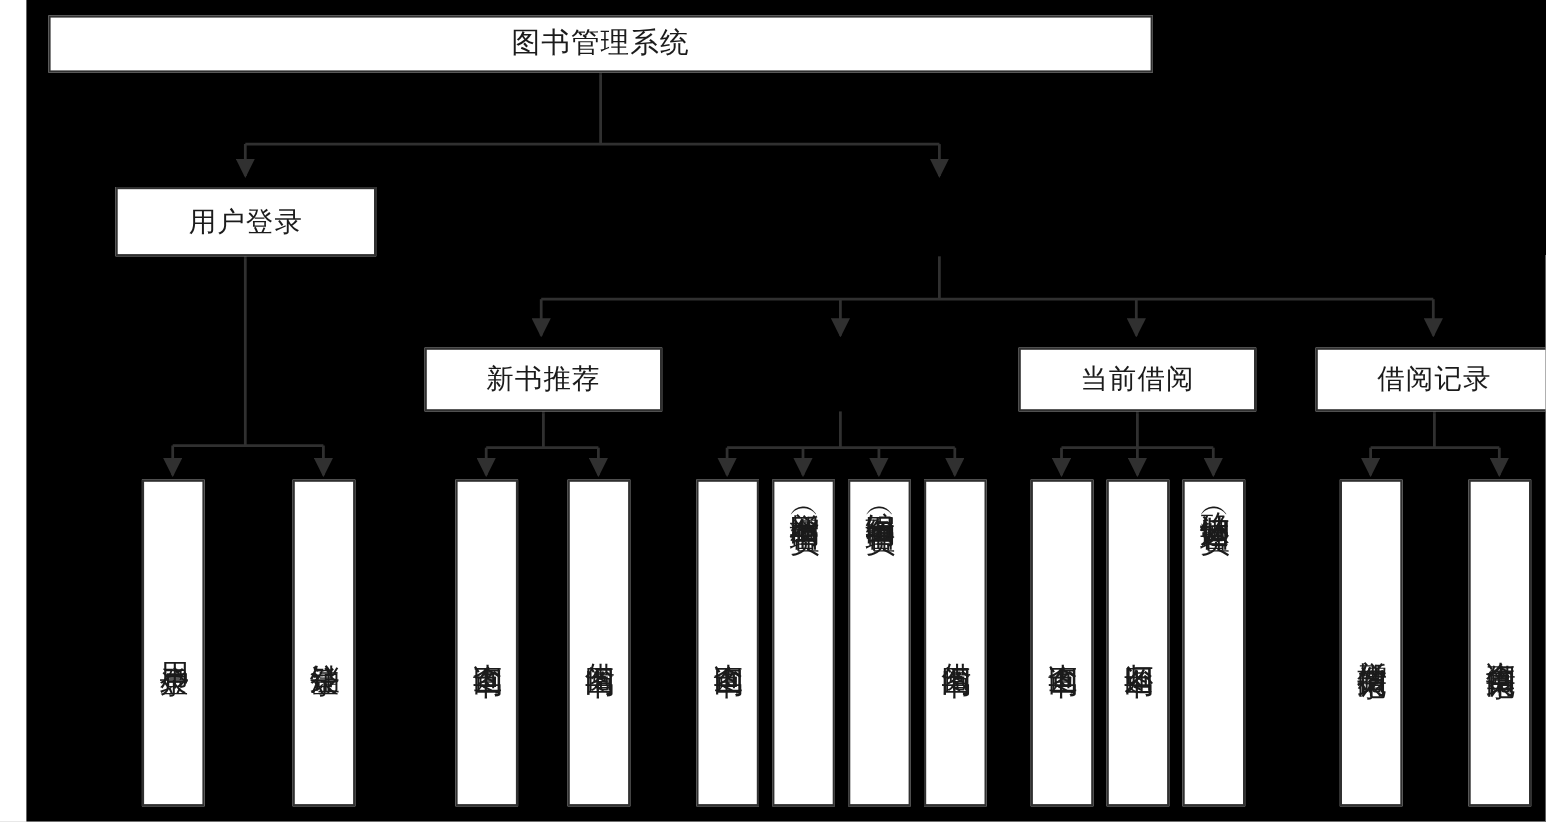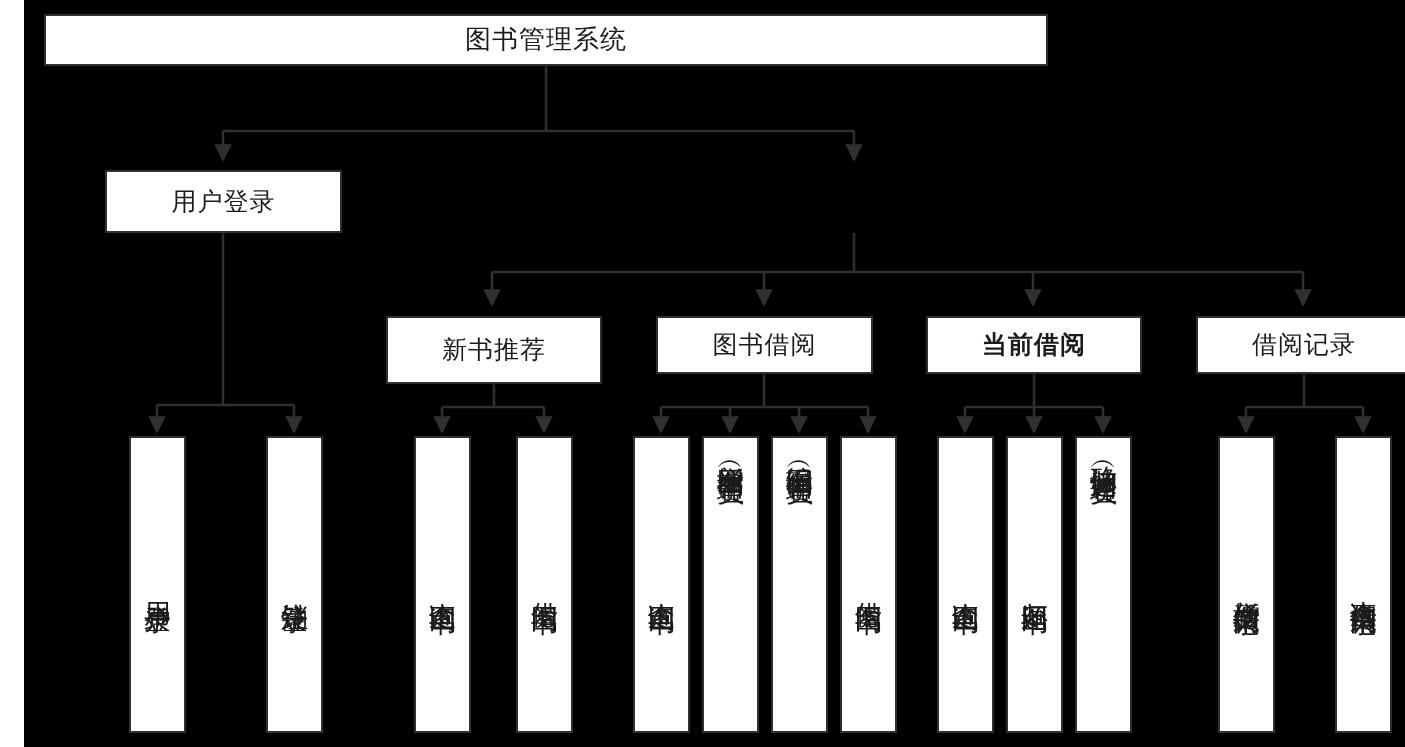--- a/index.html
+++ b/index.html
@@ -135,29 +135,26 @@
 
   <div class="node horiz root" style="left:20px; top:14px; width:1004px; height:52px;">
     <span>图书管理系统</span>
   </div>
 
   <div class="node horiz" style="left:81px; top:170px; width:237px; height:63px;">
     <span>用户登录</span>
   </div>
 
 
-  <div class="node horiz" style="left:362px; top:316px; width:216px; height:68px;">
+  <div class="node horiz" style="left:362px; top:316px; width:216px; height:58px;">
     <span>新书推荐</span>
   </div>
 
-  <div class="node horiz" style="left:632px; top:316px; width:217px; height:58px;">
-    <span>图书借阅</span>
-  </div>
-
-  <div class="node horiz" style="left:902px; top:316px; width:216px; height:58px;font-weight:bold;">
+
+  <div class="node horiz" style="left:902px; top:316px; width:216px; height:58px;">
     <span>当前借阅</span>
   </div>
 
   <div class="node horiz" style="left:1172px; top:316px; width:216px; height:58px;justify-content:center;">
     <span>借阅记录</span>
   </div>
 
   <div class="node leaf" style="left:105px; top:436px; width:57px; height:297px;">
     <div class="leaf-inner">
       <span class="vtext">用户登录</span>

